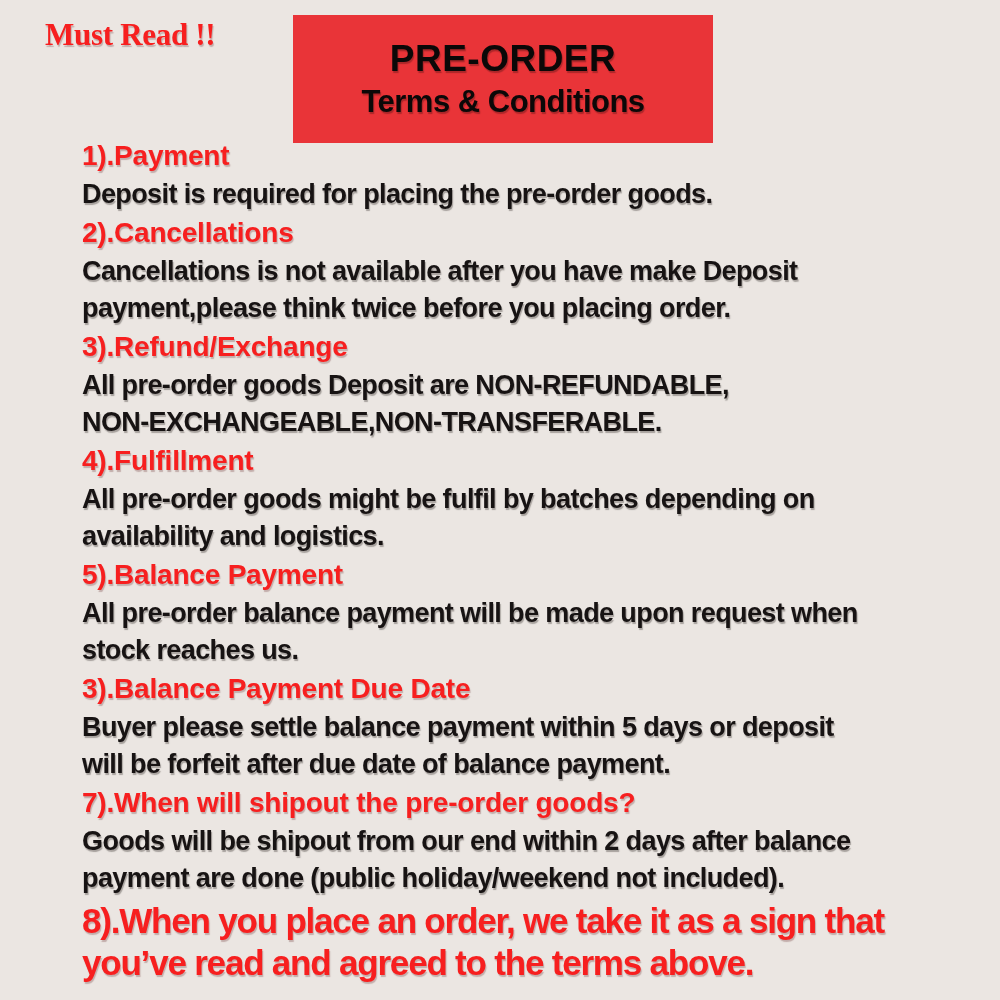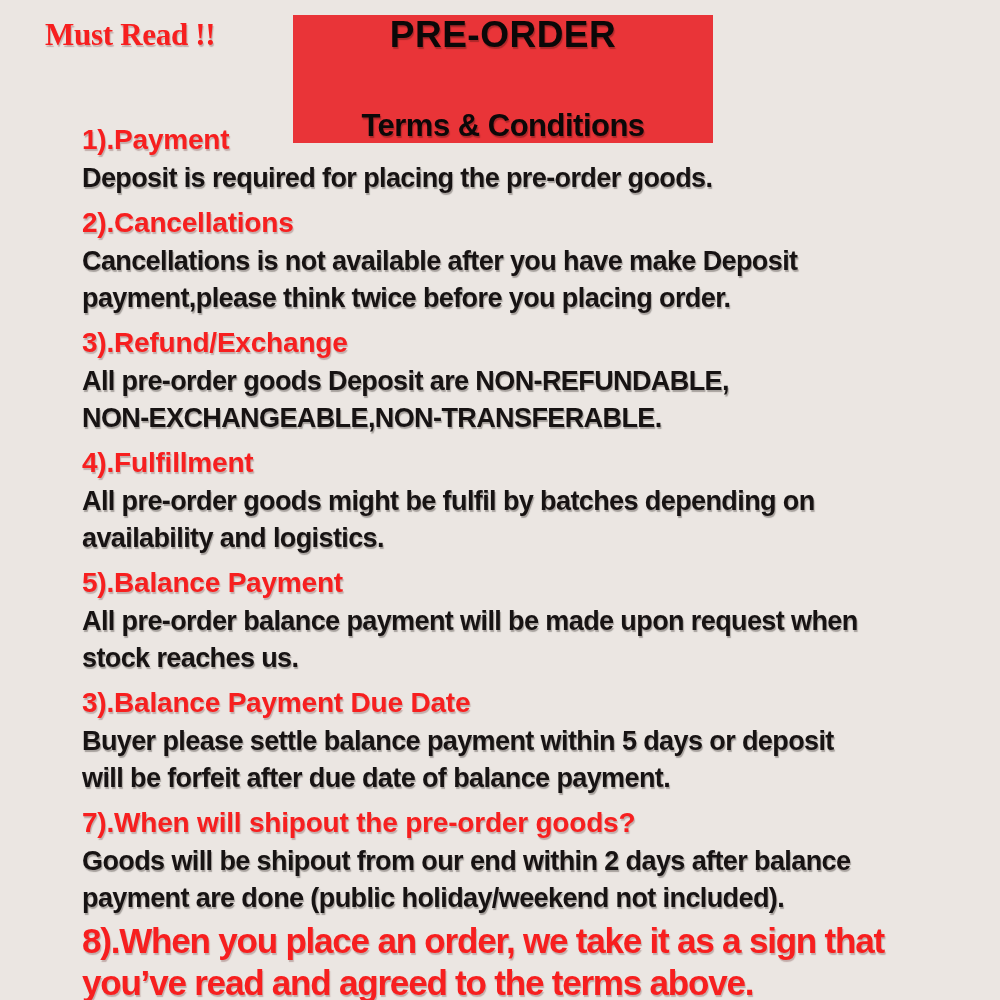--- a/index.html
+++ b/index.html
@@ -30,21 +30,21 @@
   .title-box {
     position: absolute;
     left: 293px;
     top: 15px;
     width: 420px;
     height: 128px;
     background: var(--title-box-bg, #e93438);
     display: flex;
     flex-direction: column;
     align-items: center;
-    justify-content: space-between;
+    justify-content: center;
     gap: 6px;
   }
   .title-line1 {
     font-size: 37px;
     letter-spacing: 0.5px;
     color: var(--title-text, #0b0808);
     text-shadow: 1px 2px 1px rgba(80, 20, 20, 0.4);
     white-space: nowrap;
     line-height: 1.1;
   }
@@ -57,24 +57,23 @@
     line-height: 1.1;
   }
   .content {
     position: absolute;
     left: 82px;
     top: 120px;
     width: 910px;
     white-space: nowrap;
   }
   .term {
-    margin-top: 6px;
   }
   .term:first-child {
-    margin-top: 0;
+    margin-top: 16px;
   }
   .term-head-line {
     font-size: 28px;
     line-height: 40px;
     letter-spacing: -0.2px;
     color: var(--heading-red, #f71f1f);
     text-shadow: 1px 2px 1px rgba(120, 70, 70, 0.35);
   }
   .term-body-line {
     font-size: 27px;

